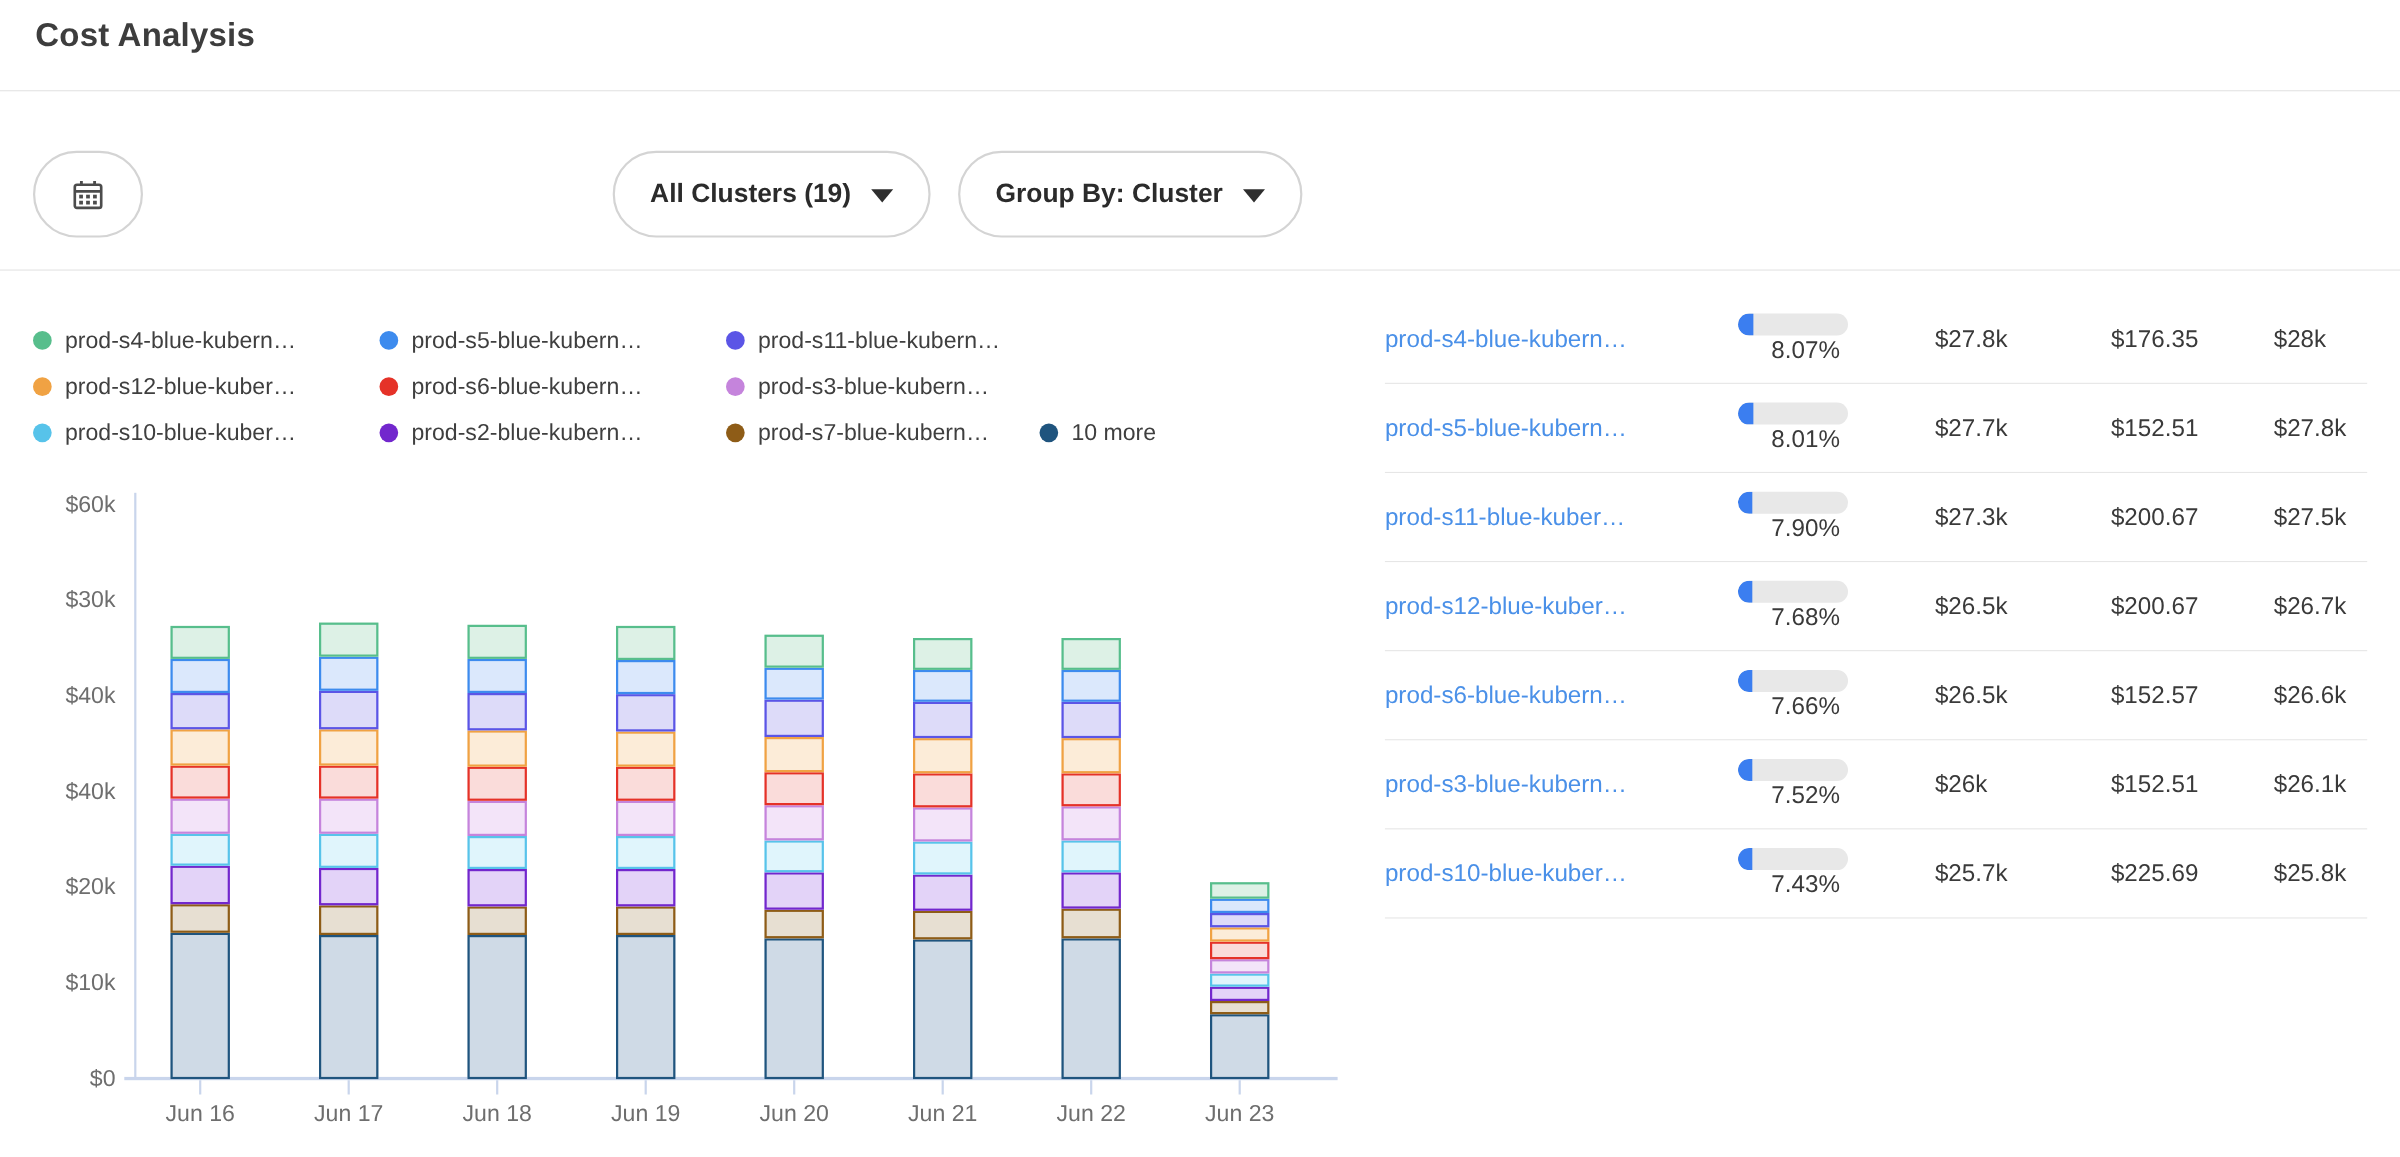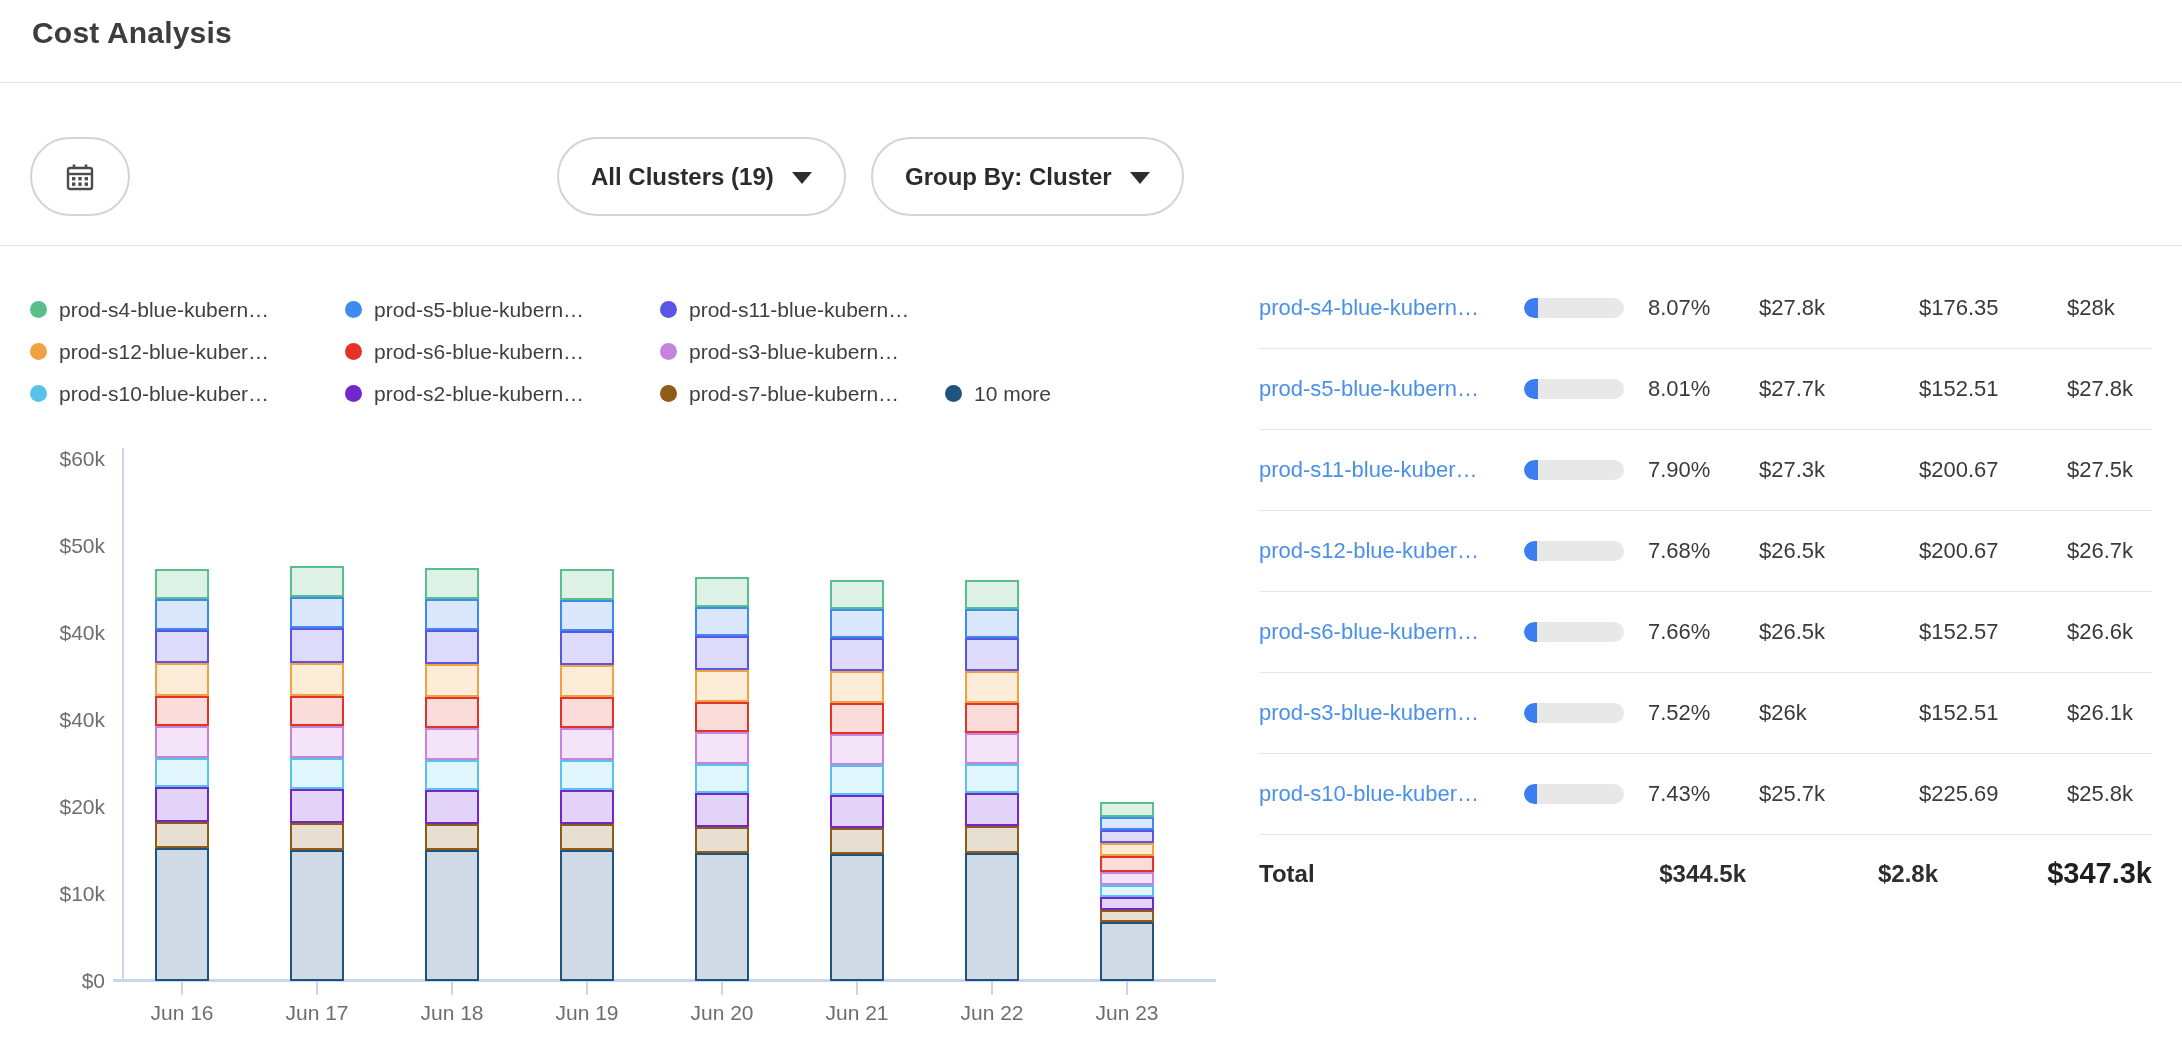--- a/index.html
+++ b/index.html
@@ -52,21 +52,21 @@
   .bar-seg { position:absolute; width:54px; border-style:solid; border-width:2px; }
 
   
   #table { position:absolute; left:1259px; top:268px; width:893px; }
   .t-grid { display:grid; grid-template-columns:265px 235px 160px 148px 1fr; align-items:center; }
   #t-header { height:62px; border-bottom:1px solid #d9d9d9; }
   #t-header .t-h { font-size:22px; font-weight:600; color:#3d3d3d; }
   .t-row { height:81px; border-bottom:1px solid #e6e6e6; }
   .t-link { font-size:22px; color:#4a90e8; cursor:pointer; white-space:nowrap; overflow:hidden; text-overflow:ellipsis; padding-right:20px; }
   .t-cell { font-size:22px; color:#3a3a3a; }
-  .pct-cell { display:flex; align-items:center; }
+  .pct-cell { display:flex; align-items:center;flex-direction:column; }
   .pct-track { width:100px; height:20px; background:#e8e8e8; border-radius:10px; overflow:hidden; margin-right:24px; }
   .pct-fill { height:20px; background:#3b7ef0; border-radius:10px 0 0 10px; }
 
   
   #pagination { height:77px; display:flex; align-items:center; border-bottom:2px solid #d5d5d5; }
   #page-label { font-size:23px; color:#4f4f4f; margin-left:28px; }
   #page-select {
     margin-left:22px; width:92px; height:48px; background:#fff;
     border:2px solid #b9b9b9; display:flex; align-items:center; cursor:pointer;
   }
@@ -162,21 +162,21 @@
     <div class="legend-item" style="grid-area: 3 / 4;">
       <span class="legend-dot" style="background: rgb(31, 84, 126);"></span>
       <span class="legend-label">10 more</span>
     </div>
   </div>
 
 <div id="chart">
   <div id="axis-v"></div>
   <div id="axis-h"></div>
 <div class="y-label" style="left: 15px; top: 17px;">$60k</div>
-    <div class="y-label" style="left: 15px; top: 104px;">$50k</div>
+    <div class="y-label" style="left: 15px; top: 104px;">$30k</div>
     <div class="y-label" style="left: 15px; top: 191px;">$40k</div>
     <div class="y-label" style="left: 15px; top: 278px;">$40k</div>
     <div class="y-label" style="left: 15px; top: 365px;">$20k</div>
     <div class="y-label" style="left: 15px; top: 452px;">$10k</div>
     <div class="y-label" style="left: 15px; top: 539px;">$0</div>
     <div class="axis-tick" style="left: 181px;"></div>
     <div class="x-label" style="left: 122px;">Jun 16</div>
     <div class="bar-seg" title="10 more — Jun 16" style="left: 155px; top: 417.89px; height: 133.11px; border-color: rgb(31, 84, 126); background: rgb(207, 218, 230);"></div>
     <div class="bar-seg" title="prod-s7-blue-kubern… — Jun 16" style="left: 155px; top: 391.79px; height: 26.1px; border-color: rgb(142, 92, 23); background: rgb(231, 223, 210);"></div>
     <div class="bar-seg" title="prod-s2-blue-kubern… — Jun 16" style="left: 155px; top: 356.99px; height: 34.8px; border-color: rgb(114, 39, 205); background: rgb(227, 211, 248);"></div>
@@ -355,19 +355,13 @@
           </span>
           <span class="t-cell">7.43%</span>
         </span>
         <span class="t-cell">$25.7k</span>
         <span class="t-cell">$225.69</span>
         <span class="t-cell">$25.8k</span>
       </div>
     </div>
 
 
-  <div id="total-row">
-    <span id="total-label">Total</span>
-    <span class="total-val">$344.5k</span>
-    <span class="total-val">$2.8k</span>
-    <span class="total-val" id="total-spend">$347.3k</span>
-  </div>
 </div>
 
 </body></html>

